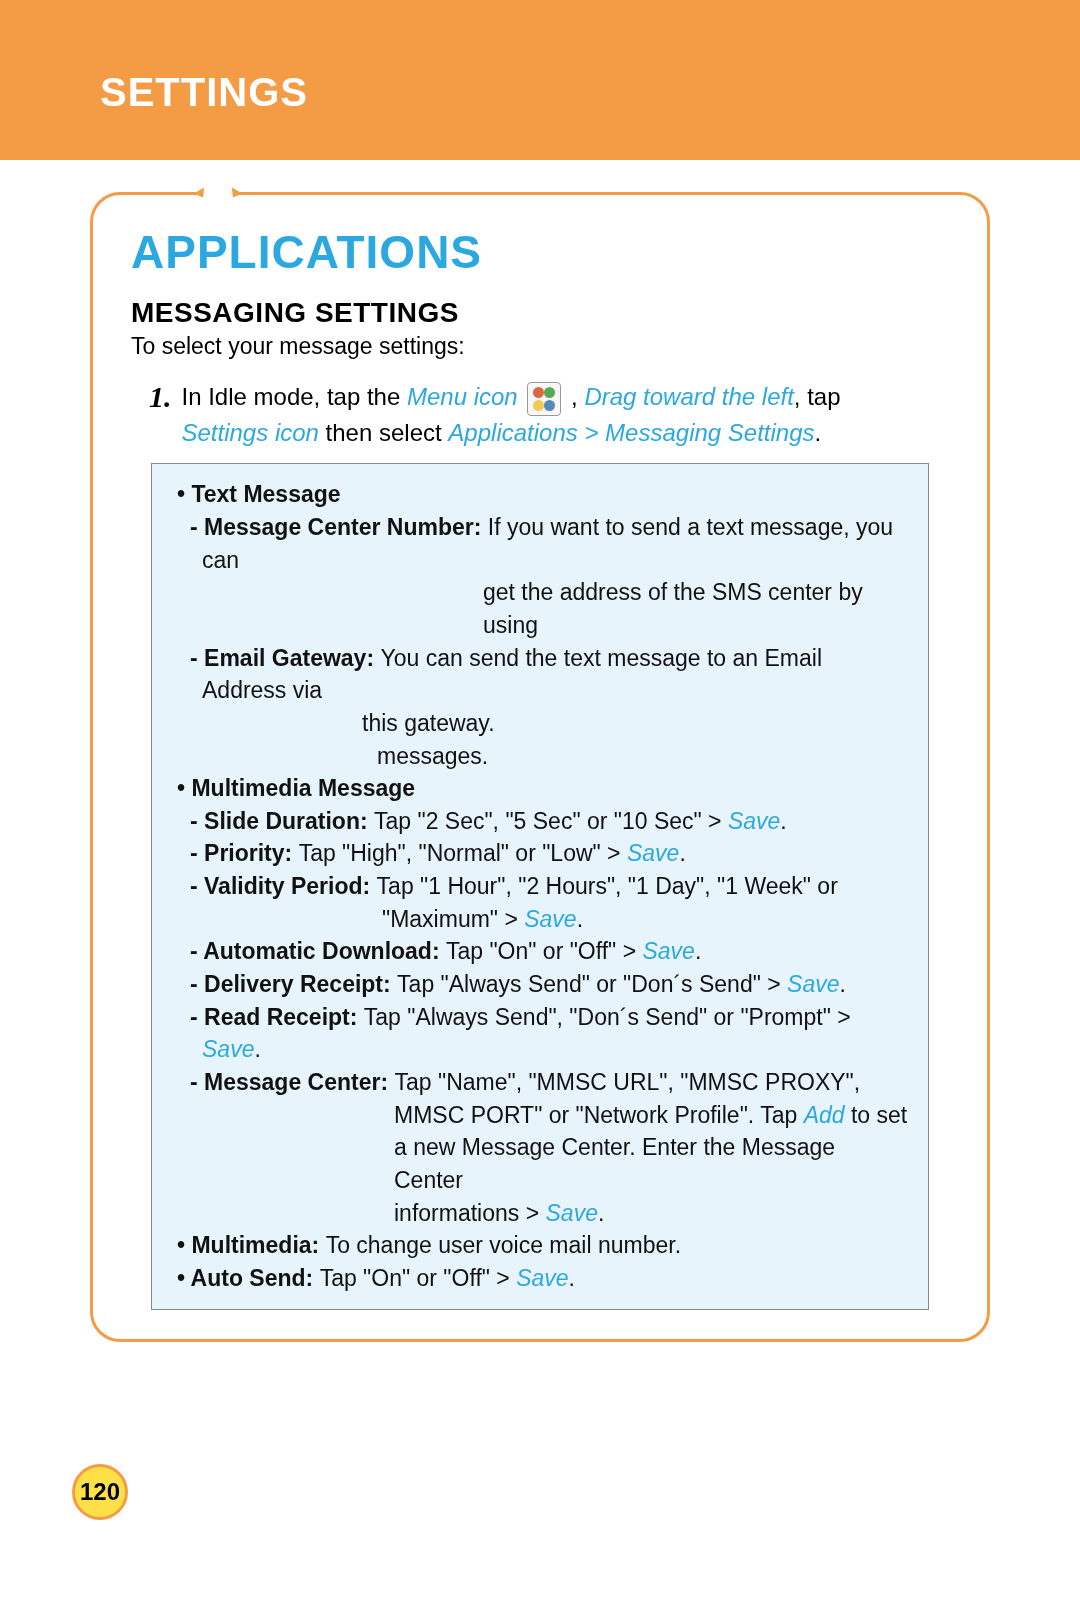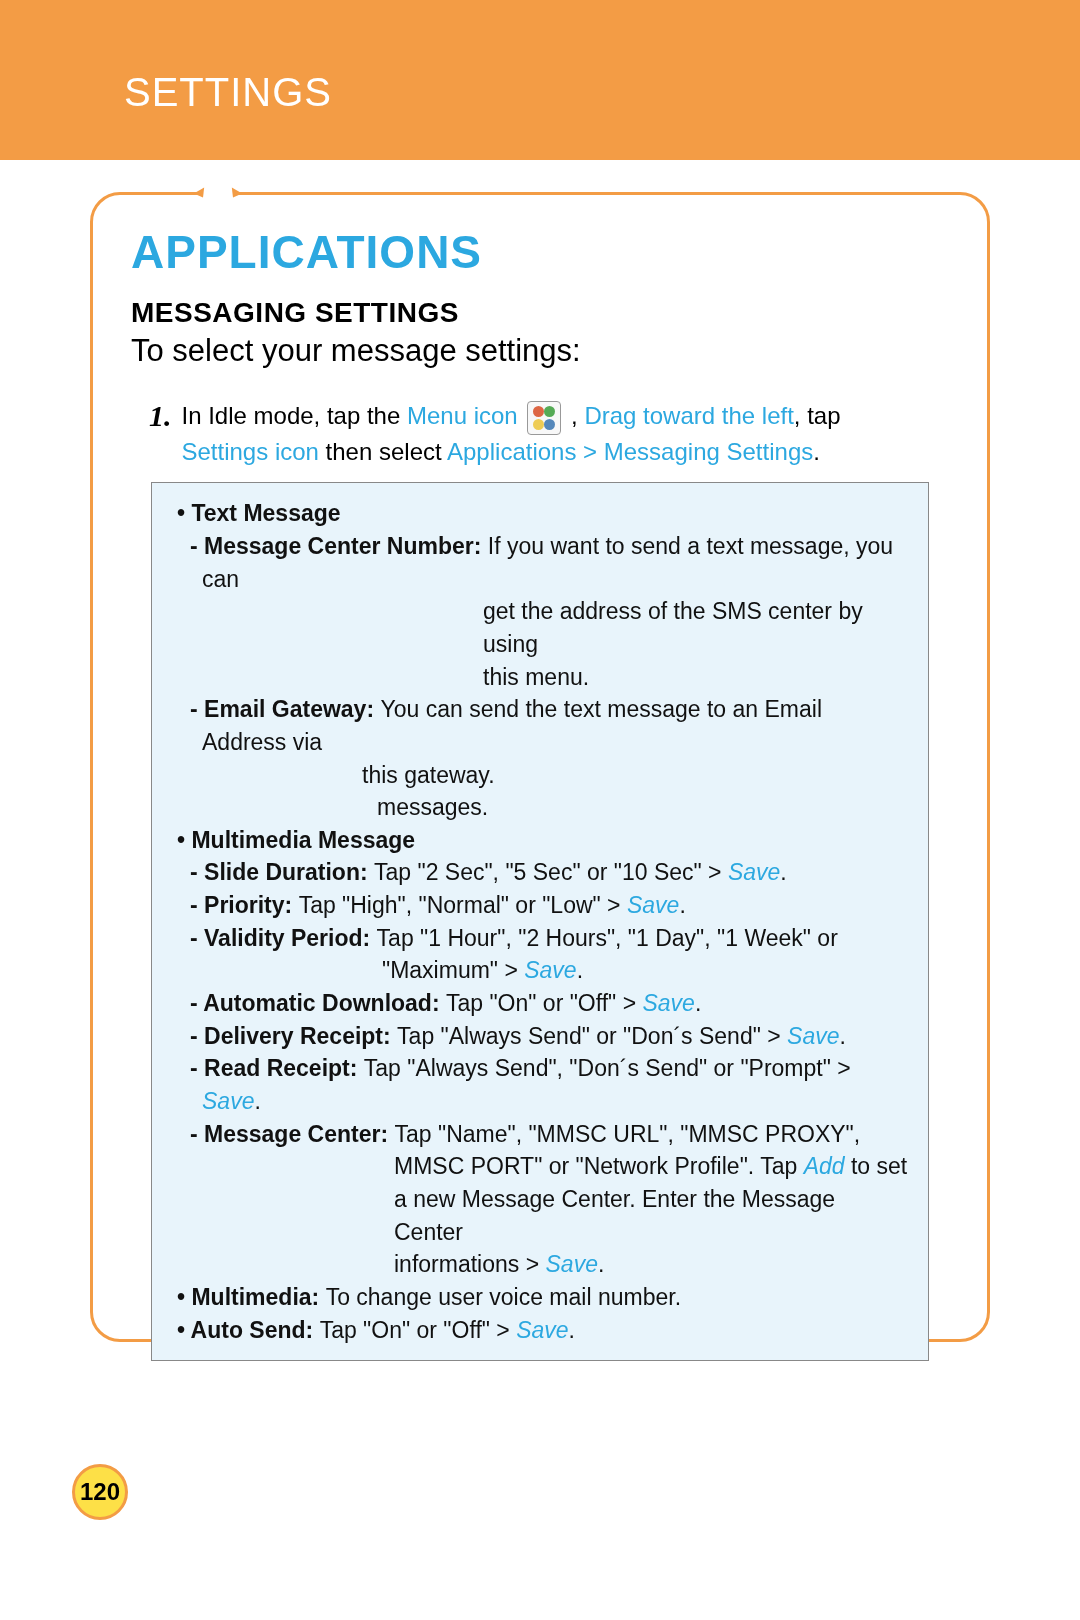--- a/index.html
+++ b/index.html
@@ -11,23 +11,22 @@
       position: relative;
     }
     .header-bar {
       background: #f39c45;
       height: 160px;
       padding: 70px 0 0 100px;
     }
     .header-title {
       color: #fff;
       font-size: 40px;
-      font-weight: normal;
+      font-weight: bold;
       letter-spacing: 1px;
-      margin-left: 24px;
     }
     .content-frame {
       position: absolute;
       top: 192px;
       left: 90px;
       width: 900px;
       height: 1150px;
       border: 3px solid #f39c45;
       border-radius: 30px;
       padding: 30px 38px;
@@ -61,22 +60,22 @@
     }
     .subsection-title {
       color: #000;
       font-size: 28px;
       font-weight: bold;
       letter-spacing: 0.5px;
       margin-bottom: 4px;
     }
     .intro-text {
       color: #000;
-      font-size: 31px;
-      margin-bottom: 30px;
+      font-size: 23px;
+      margin-bottom: 20px;
     }
     .step {
       display: flex;
       align-items: flex-start;
       margin-left: 18px;
       margin-bottom: 14px;
     }
     .step-num {
       font-weight: bold;
       font-style: italic;
@@ -85,20 +84,21 @@
       margin-right: 10px;
       line-height: 1;
       padding-top: 2px;
     }
     .step-text {
       font-size: 24px;
       line-height: 1.4;
     }
     .blue-italic {
       color: #2ca8e0;
+      font-style: italic;
       margin-top: 28px;
     }
     .apps-icon {
       display: inline-block;
       width: 34px;
       height: 34px;
       border: 1px solid #999;
       border-radius: 4px;
       vertical-align: middle;
       position: relative;
@@ -169,21 +169,20 @@
       <span>In Idle mode, tap the </span><span class="blue-italic">Menu icon</span>
       <span class="apps-icon"><span class="d1"></span><span class="d2"></span><span class="d3"></span><span class="d4"></span></span><span> , </span><span class="blue-italic">Drag toward the left</span><span>, tap </span><br>
       <span class="blue-italic">Settings icon</span><span> then select </span><span class="blue-italic">Applications &gt; Messaging Settings</span><span>.</span>
     </div>
   </div>
 
   <div class="info-box">
     <div class="bullet-line bold">• Text Message</div>
     <div class="dash-line"><span class="bold">- Message Center Number: </span><span>If you want to send a text message, you can</span></div>
     <span class="cont" style="padding-left:311px">get the address of the SMS center by using</span>
-    <span class="cont" style="padding-left:311px">this menu.</span>
     <div class="dash-line"><span class="bold">- Email Gateway: </span><span>You can send the text message to an Email Address via</span></div>
     <span class="cont-eg">this gateway.</span>
     <span class="cont-tt">messages.</span>
 
     <div class="bullet-line bold">• Multimedia Message</div>
     <div class="dash-line"><span class="bold">- Slide Duration: </span><span>Tap "2 Sec", "5 Sec" or "10 Sec" &gt; </span><span class="save">Save</span><span>.</span></div>
     <div class="dash-line"><span class="bold">- Priority: </span><span>Tap "High", "Normal" or "Low" &gt; </span><span class="save">Save</span><span>.</span></div>
     <div class="dash-line"><span class="bold">- Validity Period: </span><span>Tap "1 Hour", "2 Hours", "1 Day", "1 Week" or</span></div>
     <span class="cont-vp"><span>"Maximum" &gt; </span><span class="save">Save</span><span>.</span></span>
     <div class="dash-line"><span class="bold">- Automatic Download: </span><span>Tap "On" or "Off" &gt; </span><span class="save">Save</span><span>.</span></div>

